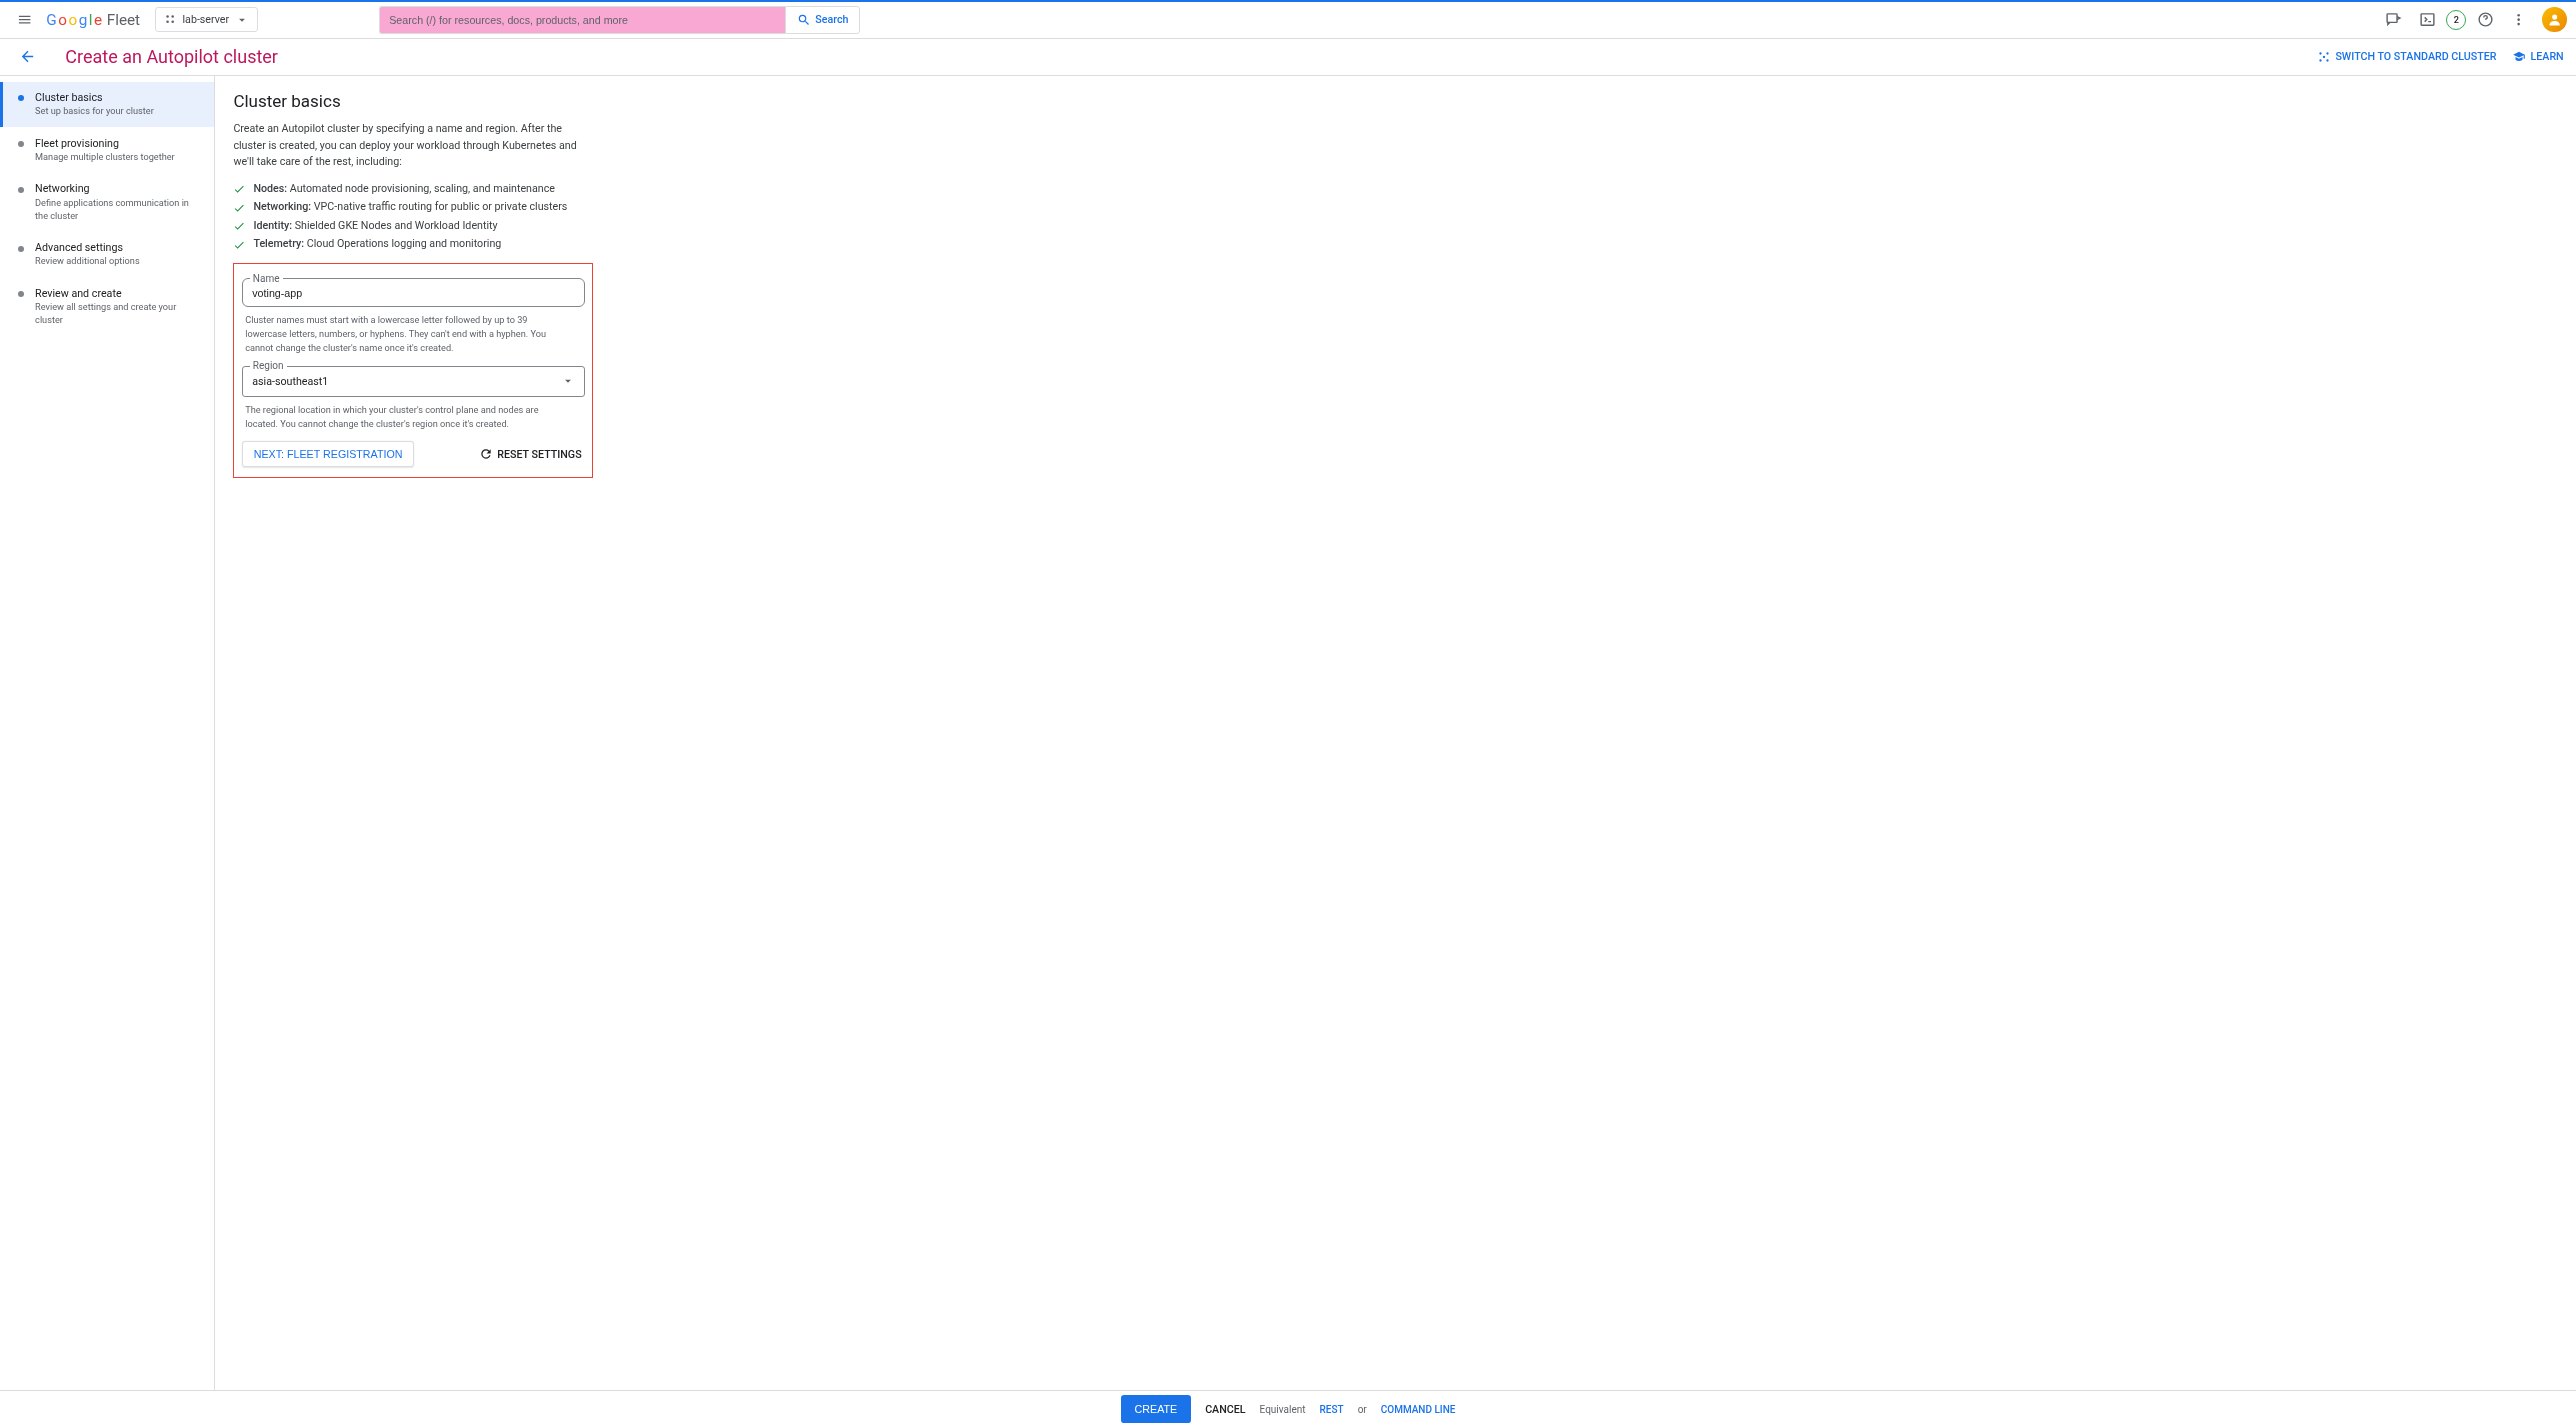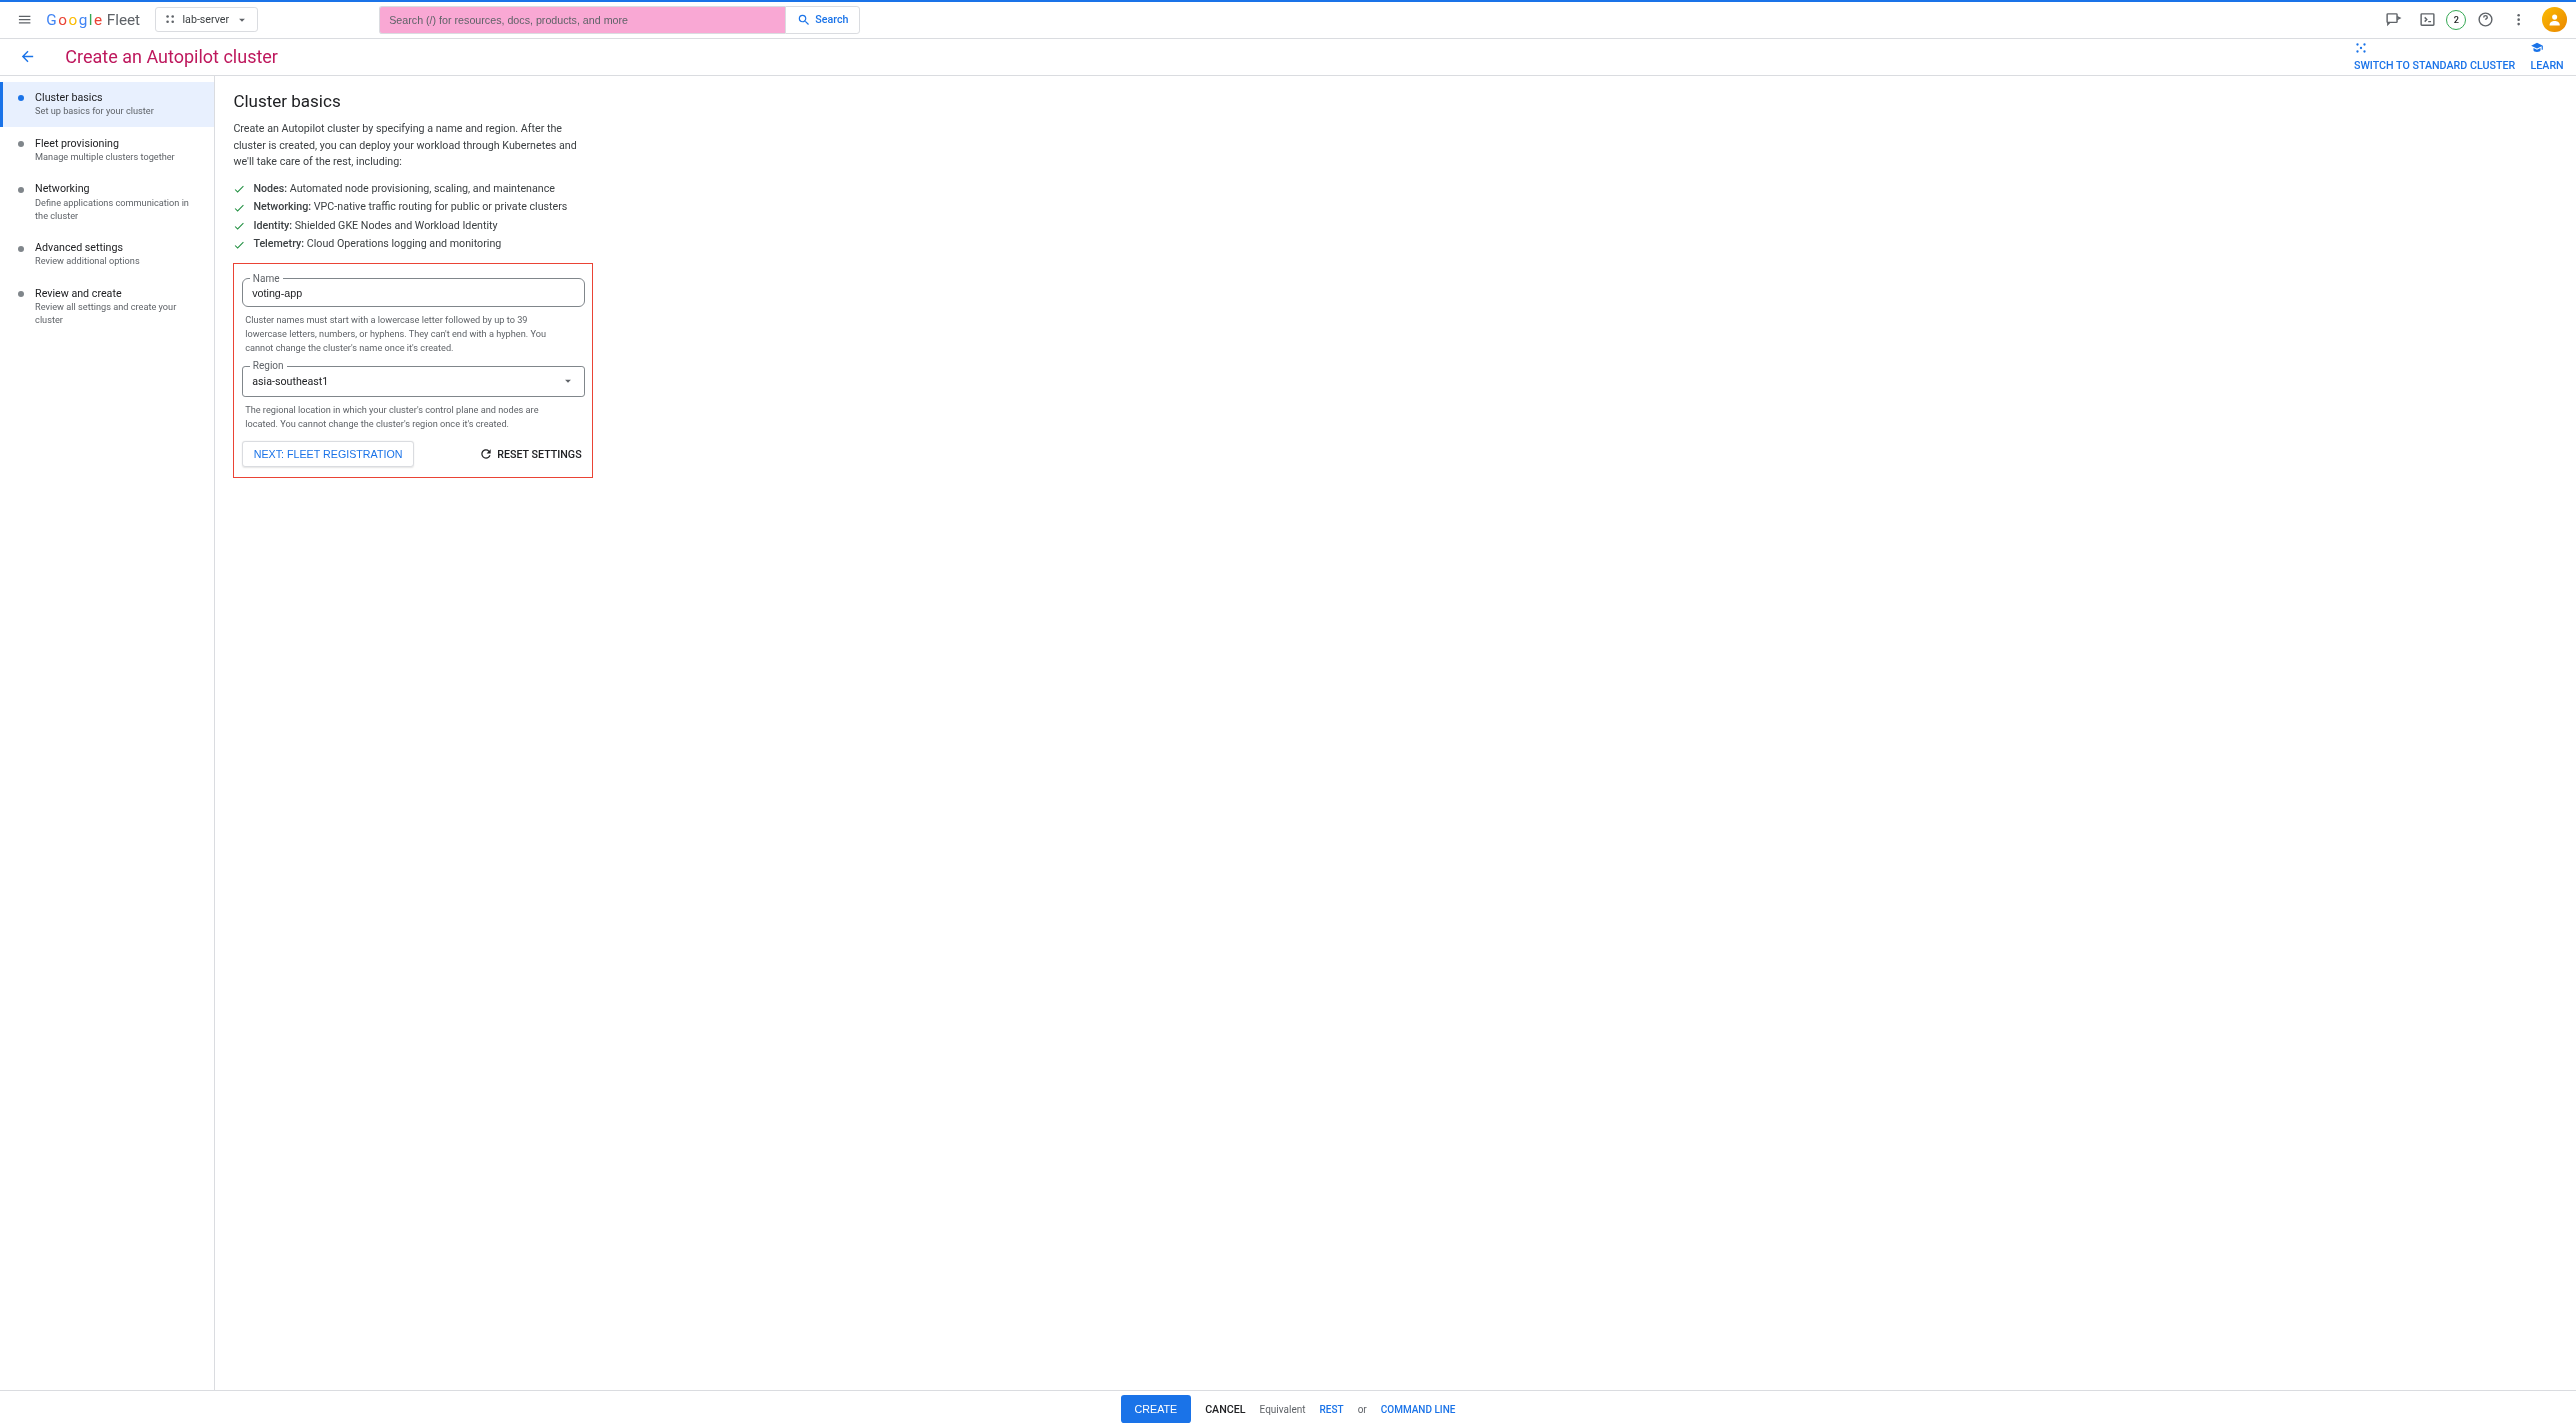--- a/index.html
+++ b/index.html
@@ -18,21 +18,21 @@
 .search-input::placeholder { color: #5f6368; }
 .search-btn { height: 28px; border: 0.8px solid #dadce0; border-radius: 0 3.1px 3.1px 0; padding: 0 10.7px; display: flex; align-items: center; gap: 4.6px; color: #1a73e8; font-weight: 500; cursor: pointer; background: #fff; }
 .header-right { display: flex; align-items: center; gap: 3.1px; margin-left: auto; }
 .badge-circle { width: 20px; height: 20px; border: 1.2px solid #34a853; border-radius: 50%; display: flex; align-items: center; justify-content: center; font-size: 9.2px; font-weight: 500; color: #202124; }
 .avatar { width: 24.5px; height: 24.5px; border-radius: 50%; background: linear-gradient(135deg, #fbbc04 0%, #ea8600 100%); margin-left: 4.6px; display:flex; align-items:center; justify-content:center; color:#fff; font-size:10.7px; }
 
 
 .sub-header { display: flex; align-items: center; height: 37px; padding: 0 12.3px; border-bottom: 0.8px solid #dadce0; }
 .sub-title { font-size: 18px; color: #be185d; margin-left: 22px; }
 .sub-header-right { margin-left: auto; display: flex; align-items: center; gap: 15.3px; }
-.link-btn { display: flex; align-items: flex-start; gap: 4.6px; color: #1a73e8; font-weight: 500; font-size: 10.7px; cursor: pointer; text-transform: uppercase; flex-direction: column; }
+.link-btn { display: flex; align-items: center; gap: 4.6px; color: #1a73e8; font-weight: 500; font-size: 10.7px; cursor: pointer; text-transform: uppercase; }
 
 
 .main { display: flex; height: calc(100vh - 1.5px - 37px - 37px - 37px); }
 .sidebar { width: 215px; border-right: 0.8px solid #dadce0; padding-top: 6.1px; overflow-y: auto; }
 .step { display: flex; padding: 9.2px 12.3px 9.2px 15.3px; cursor: pointer; gap: 10.7px; border-left: 3.1px solid transparent; }
 .step.active { background: #e8f0fe; border-left: 3.1px solid #1a73e8; }
 .step-bullet { width: 6.1px; height: 6.1px; border-radius: 50%; background: #80868b; margin-top: 4.6px; flex-shrink: 0; }
 .step.active .step-bullet { background: #1a73e8; }
 .step-text { display: flex; flex-direction: column; gap: 1.5px; }
 .step-title { font-size: 10.7px; color: #202124; font-weight: 400; }

